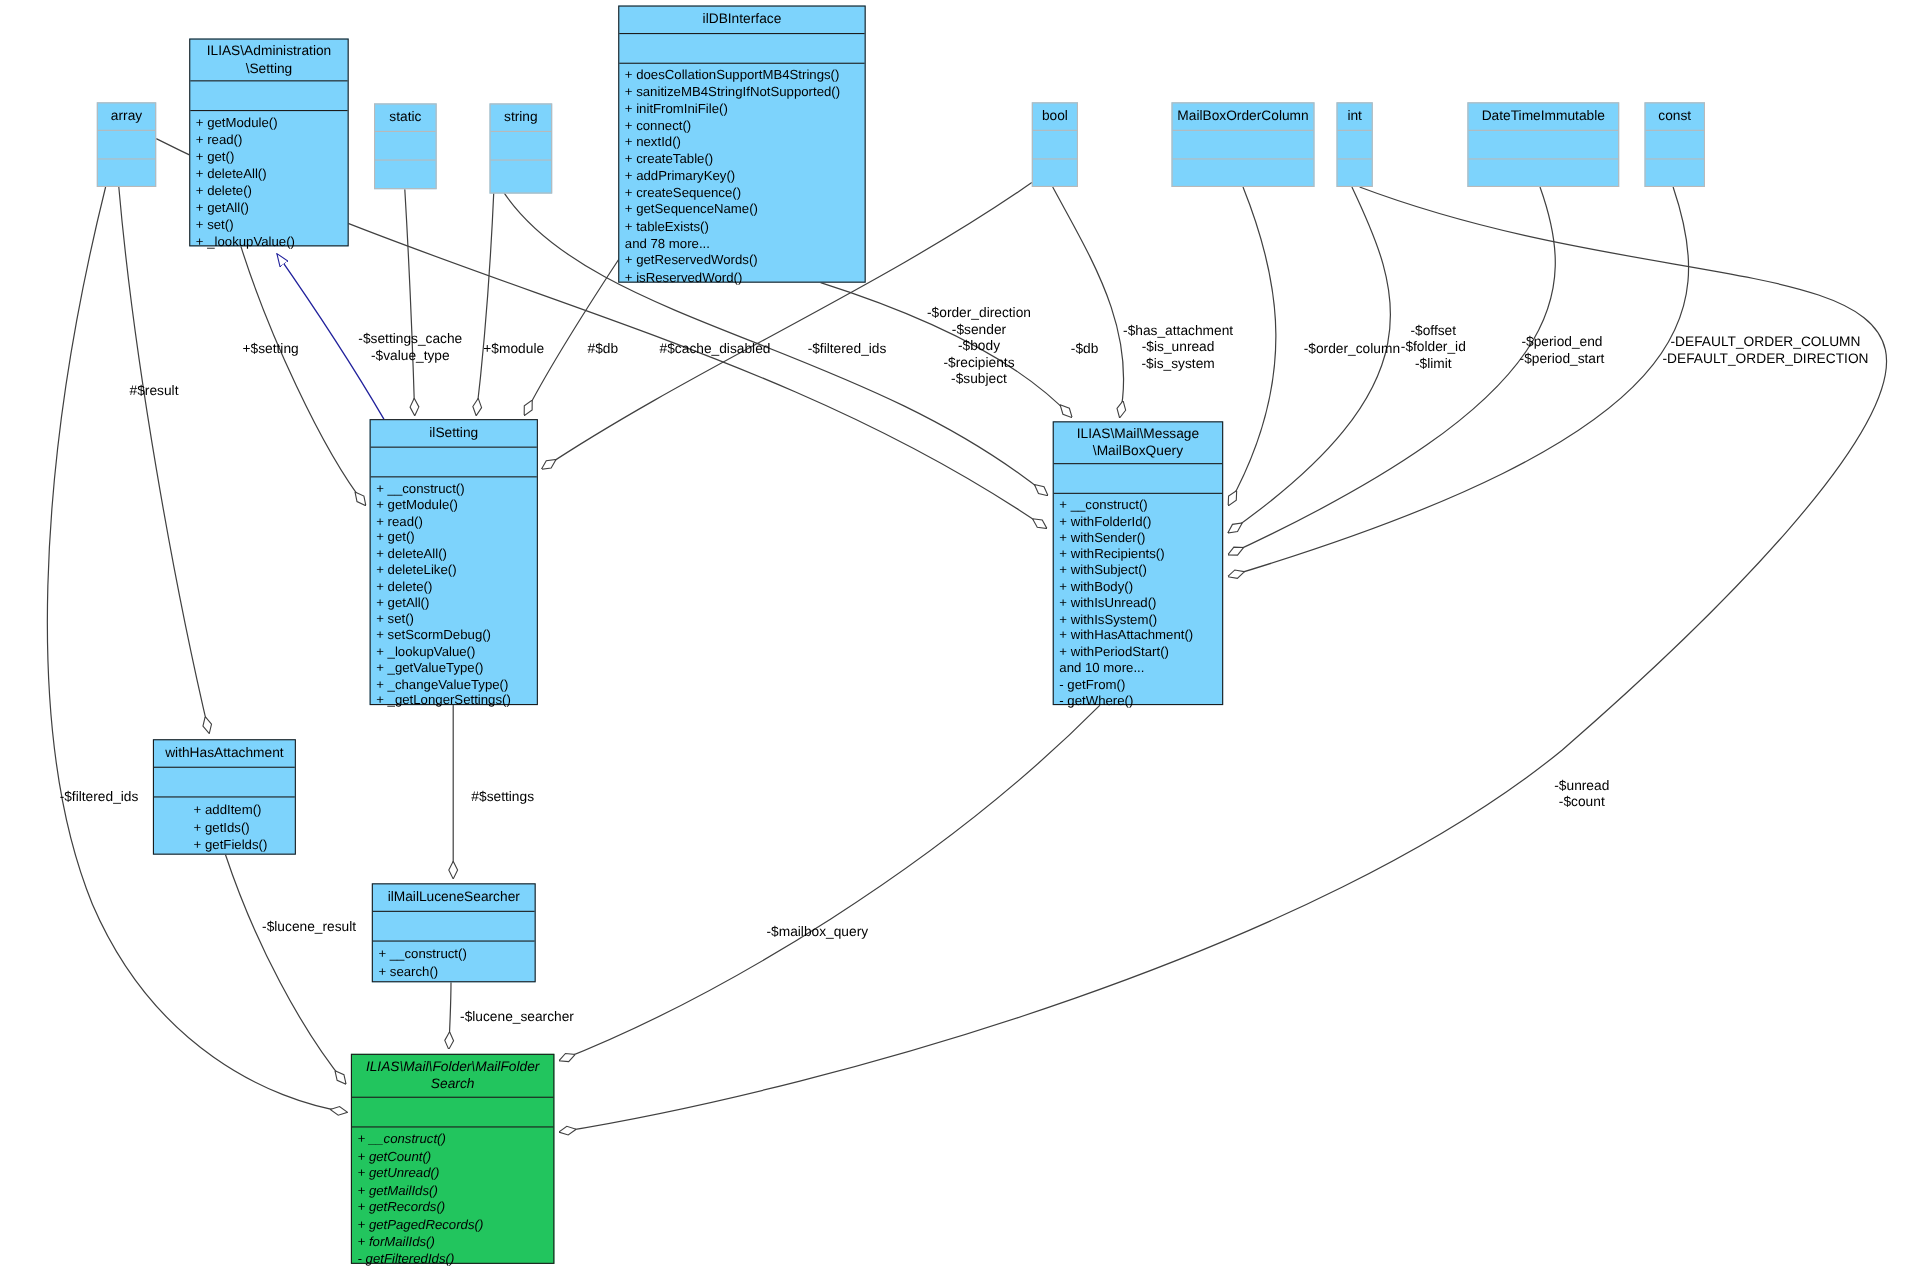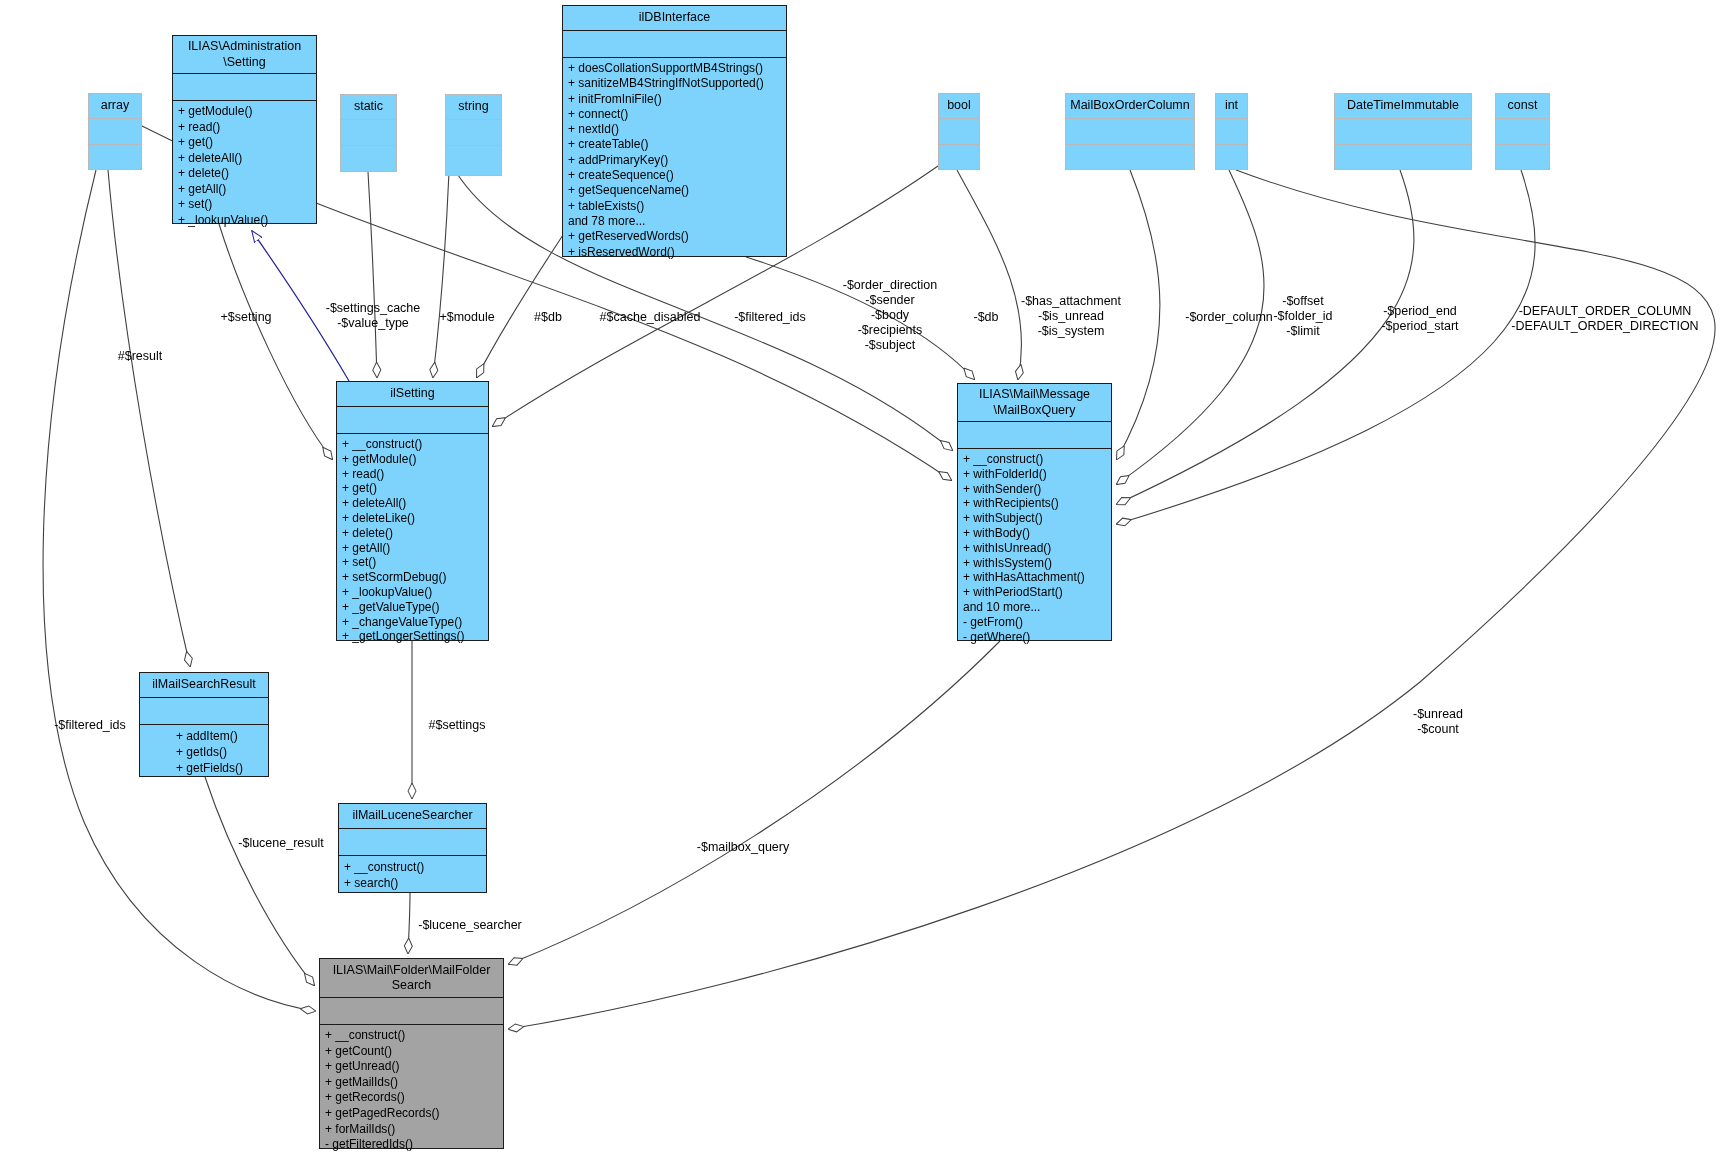--- a/index.html
+++ b/index.html
@@ -6,21 +6,21 @@
   #stage{
     position:relative;width:1732px;height:1157px;background:#ffffff;
     font-family:"Liberation Sans",sans-serif;color:#000;overflow:hidden;
   }
   #edge-layer{position:absolute;left:0;top:0;width:1732px;height:1157px;pointer-events:none;}
   .uml-node{
     position:absolute;background:#7dd3fc;box-sizing:border-box;
     --bc:#1c1c1c;border:1.2px solid var(--bc);
   }
   .uml-node.primitive{--bc:#b9b9b9;border-width:1px;}
-  .uml-node.highlight{background:#a3a3a3;}
+  .uml-node.highlight{background:#22c55e;font-style:italic;}
   .uml-title{
     display:flex;flex-direction:column;align-items:center;justify-content:center;
     font-size:12.5px;line-height:15.5px;text-align:center;
     border-bottom:1.2px solid var(--bc);box-sizing:border-box;white-space:nowrap;
   }
   .uml-node.primitive .uml-title{border-bottom-width:1px;}
   .uml-empty{border-bottom:1.2px solid var(--bc);box-sizing:border-box;}
   .uml-node.primitive .uml-empty{border-bottom-width:1px;}
   .uml-empty.last{border-bottom:none;}
   .uml-methods{
@@ -205,21 +205,21 @@
           <div>+ withIsSystem()</div>
           <div>+ withHasAttachment()</div>
           <div>+ withPeriodStart()</div>
           <div>and 10 more...</div>
           <div>- getFrom()</div>
           <div>- getWhere()</div>
         </div>
       </div>
       <div class="uml-node klass" style="left: 139px; top: 672px; width: 130px; height: 105px;">
         <div class="uml-title" style="height: 25px;">
-          <div>ilMailSearchResult</div>
+          <div>withHasAttachment</div>
         </div>
         <div class="uml-empty" style="height: 27px;"></div>
         <div class="uml-methods" style="line-height: 16px; margin-left: 31px;">
           <div>+ addItem()</div>
           <div>+ getIds()</div>
           <div>+ getFields()</div>
         </div>
       </div>
       <div class="uml-node klass" style="left: 338px; top: 803px; width: 149px; height: 90px;">
         <div class="uml-title" style="height: 25px;">

